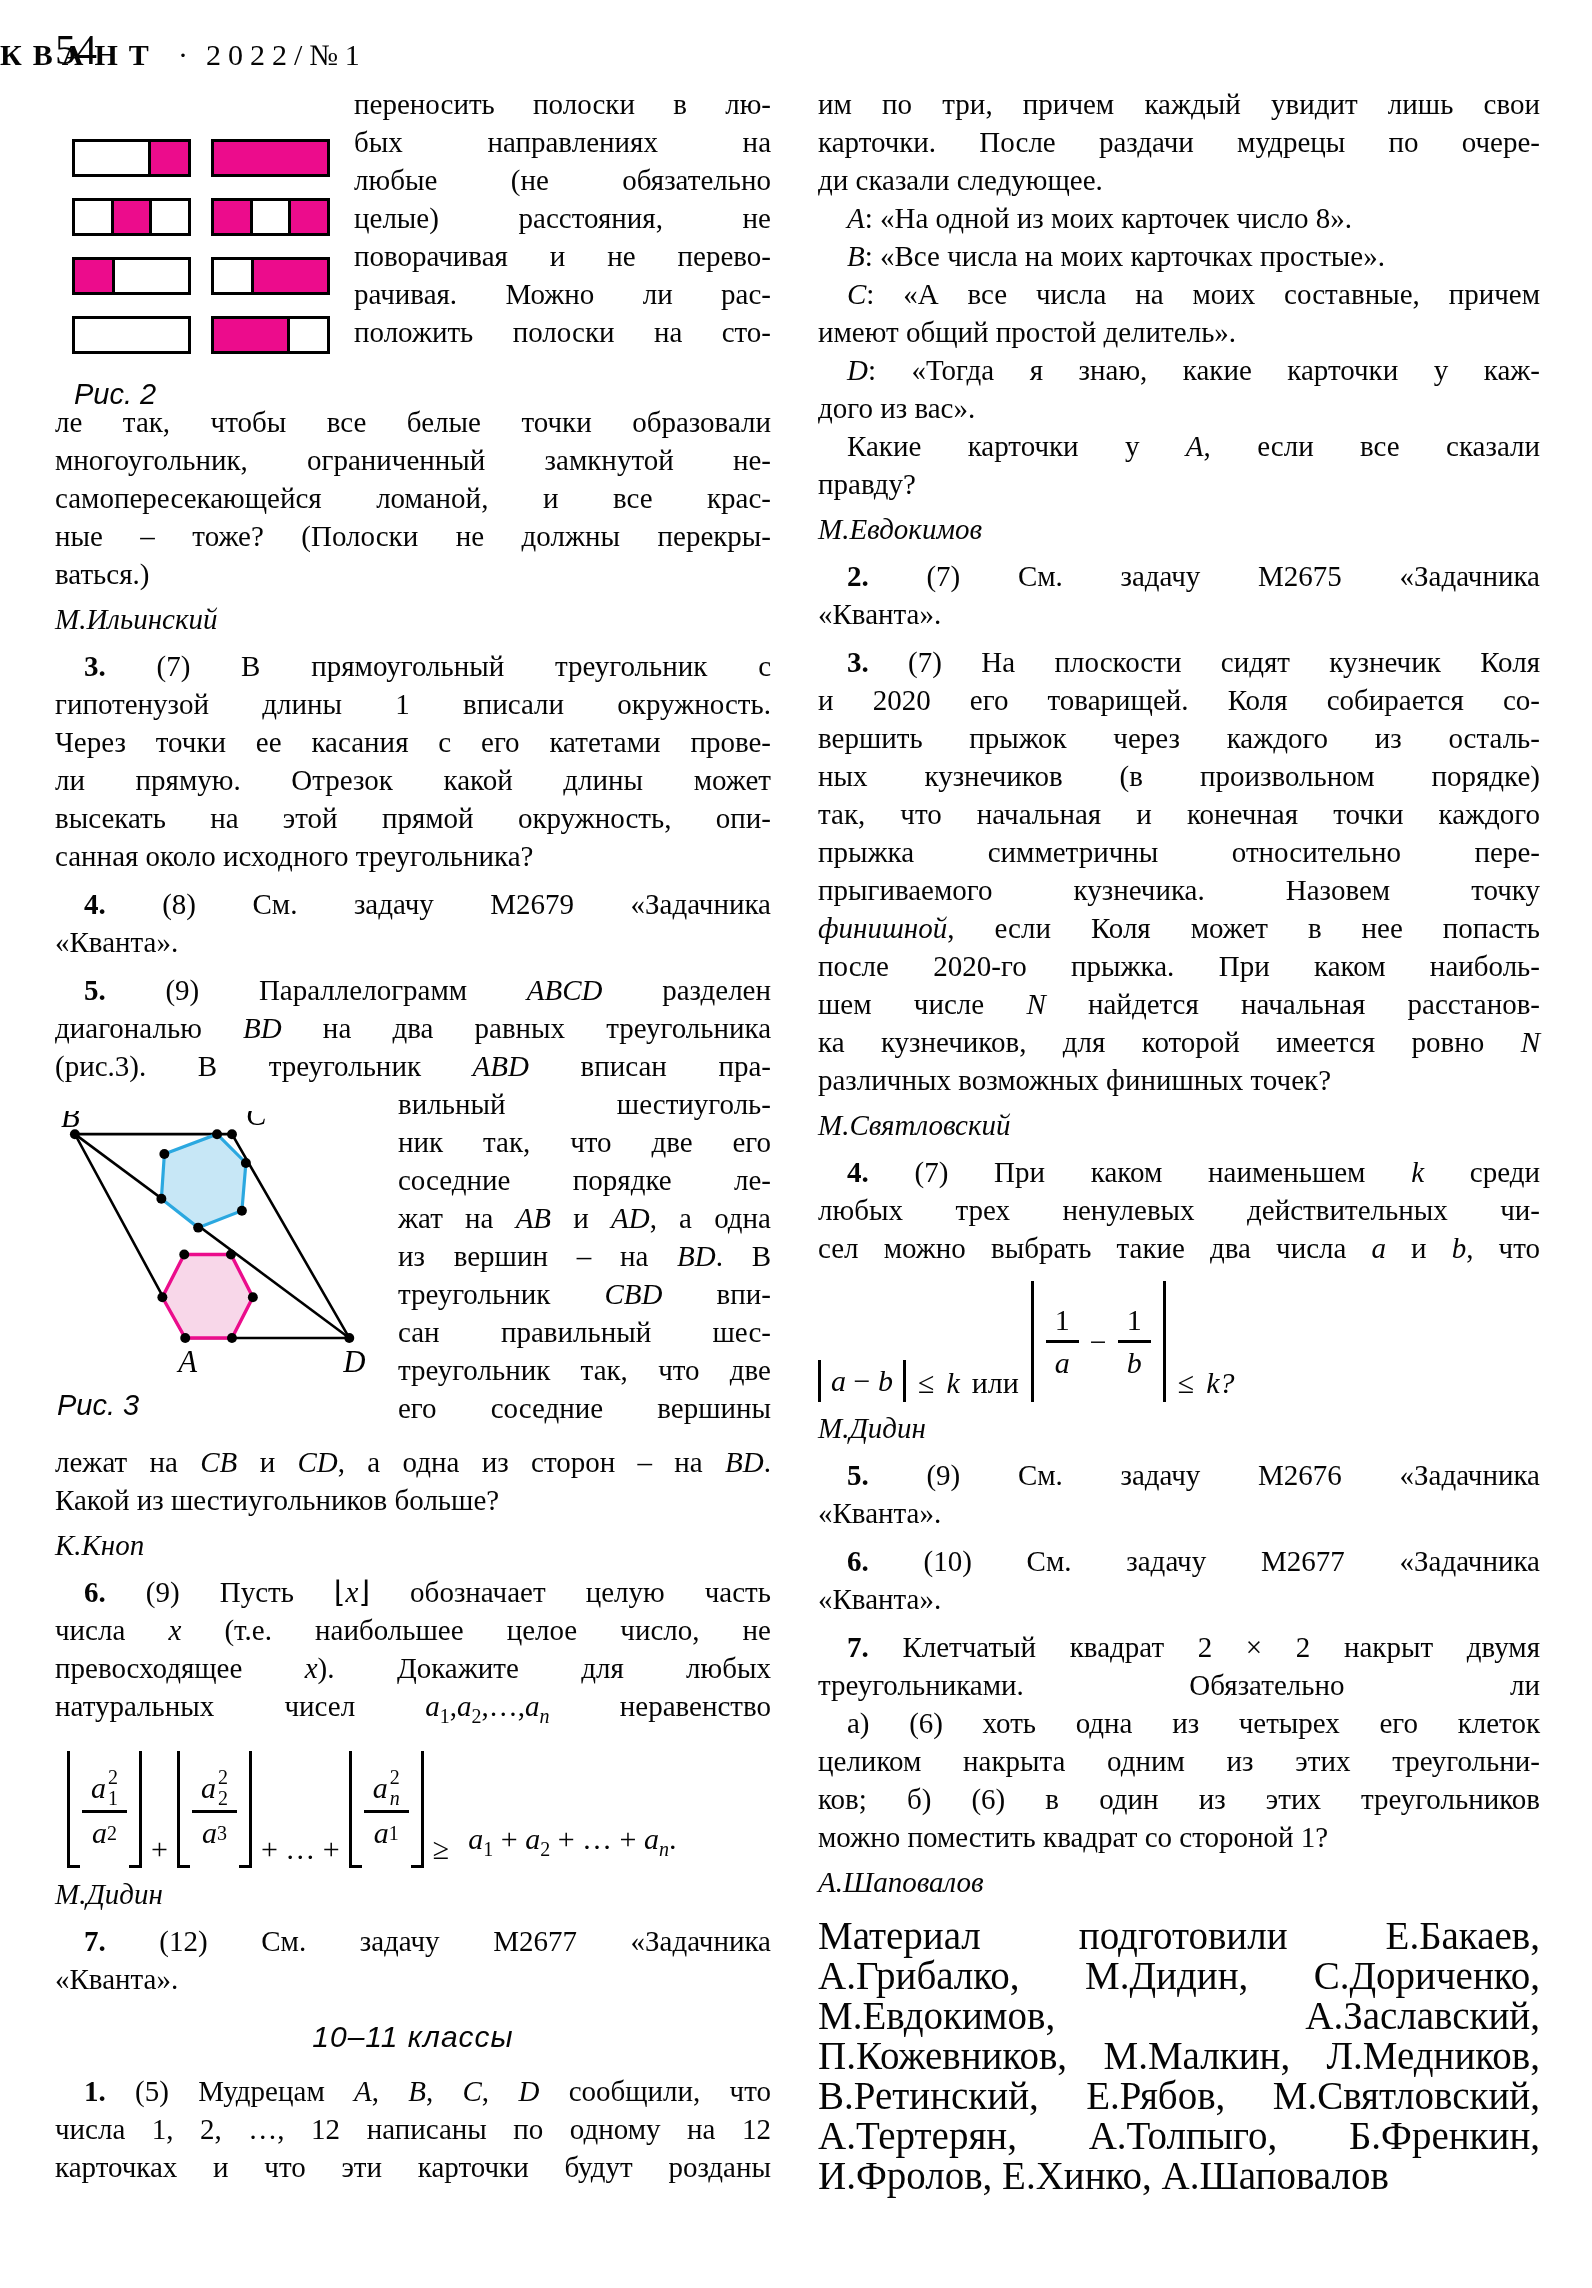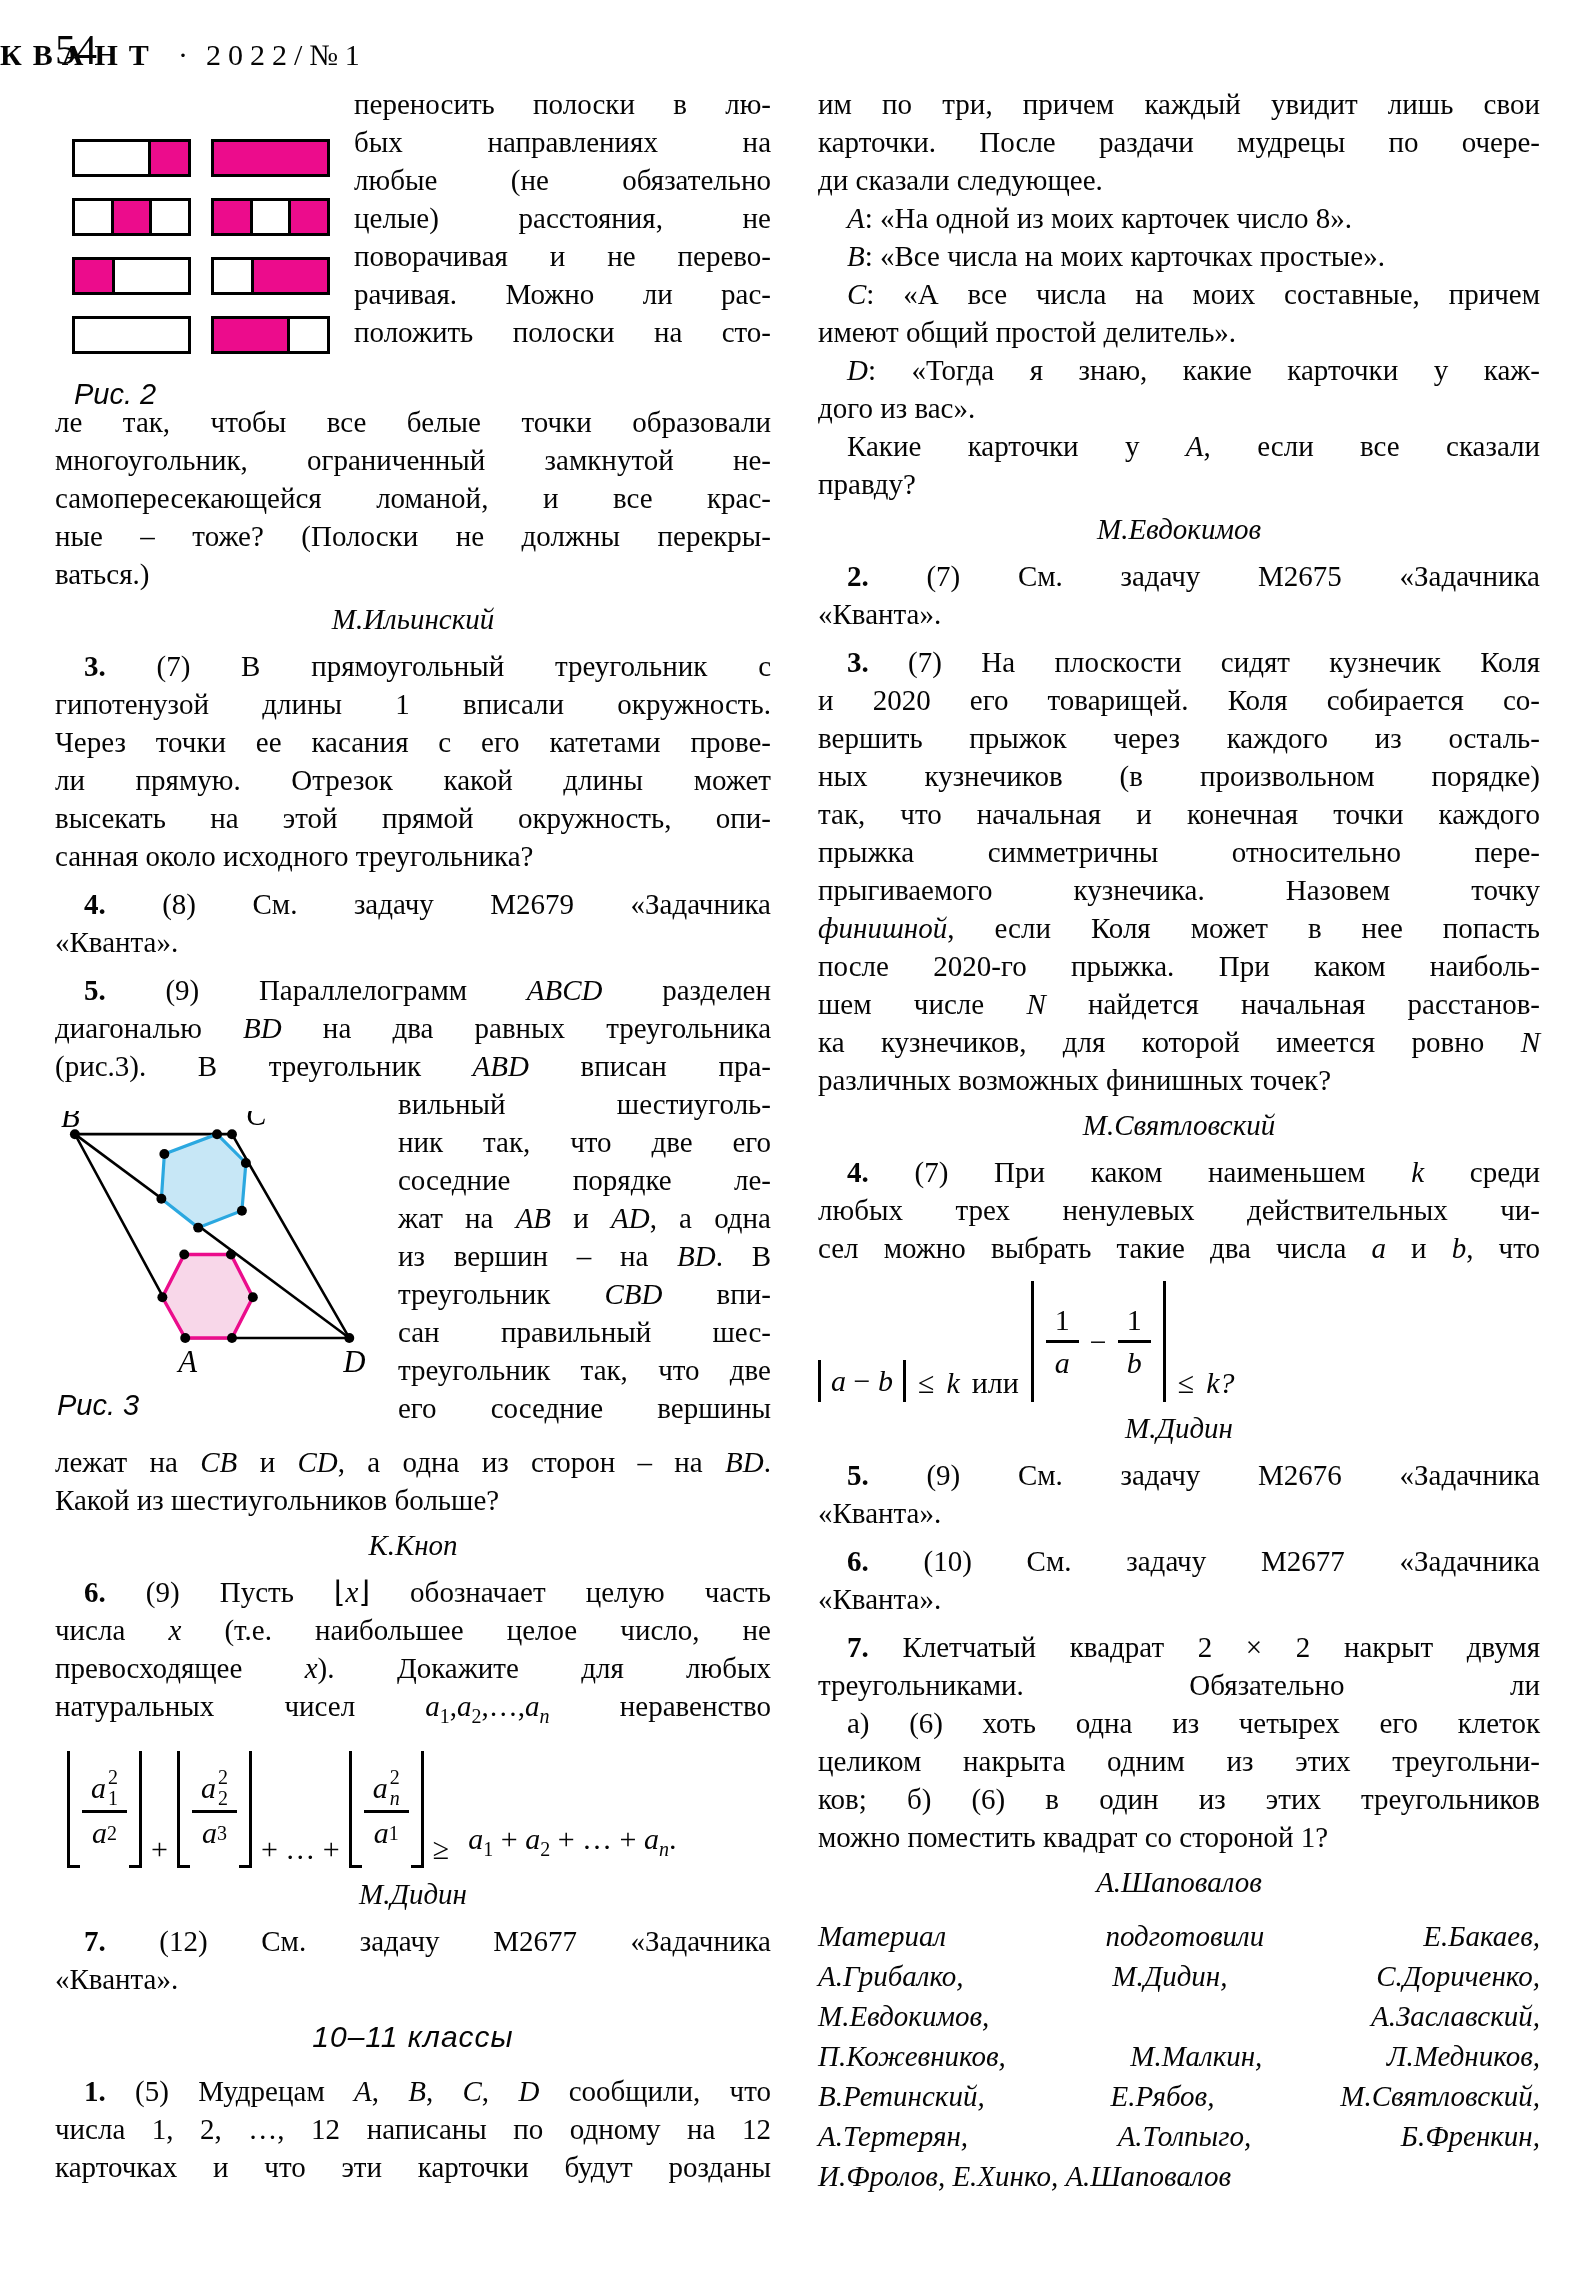--- a/index.html
+++ b/index.html
@@ -13,21 +13,21 @@
   .journal .jissue{letter-spacing:7px;}
   
   .col{position:absolute;top:85px;font-size:29px;line-height:38px;}
   .col.leftcol{left:55px;width:716px;}
   .col.rightcol{left:818px;width:722px;}
   .para{margin:0;}
   .para .ln{text-align:justify;text-align-last:justify;min-height:38px;}
   .para .ln:last-child{text-align-last:left;}
   .para.jl .ln:last-child{text-align-last:justify;}
   .para.prob{margin-top:10px;}
-  .author{font-style:italic;text-align:center;font-size:29px;line-height:36px;margin:8px 0 8px;}
+  .author{font-style:italic;text-align:left;font-size:29px;line-height:36px;margin:8px 0 8px;}
   .section-title{text-align:center;font-family:"Liberation Sans",sans-serif;font-style:italic;
                  font-size:30px;margin:20px 0 16px;letter-spacing:1px;}
   
   .wrapblock{position:relative;margin-left:299px;min-height:318px;}
   .wrapblock .fig2{position:absolute;left:-298px;top:38px;width:267px;}
   .frow{display:flex;gap:20px;margin-bottom:21px;}
   .strip{display:flex;width:119px;height:38px;border:3px solid #000;box-sizing:border-box;}
   .cell{height:100%;}
   .cell + .cell{border-left:3px solid #000;}
   .cellP{background:#EC0C8C;}
@@ -52,21 +52,21 @@
   .ss span{height:21px;display:flex;align-items:center;}
   .fop{margin:0 9px;}
   .rhs{margin-left:10px;}
   i.var{font-family:"Liberation Serif",serif;}
   sub{font-size:20px;}
   .f4{margin:14px 0 2px;gap:12px;}
   .abs{display:inline-flex;align-items:center;border-left:3px solid #000;border-right:3px solid #000;
        padding:2px 10px;}
   .abs.tall{height:117px;}
   .flr{font-family:"DejaVu Sans",sans-serif;font-size:1.02em;}
-  .credits{font-style:italic;text-align:right;font-size:29px;line-height:40px;margin-top:16px;}
+  .credits{text-align:right;font-size:39px;line-height:40px;margin-top:16px;}
   .credits .ln{min-height:40px;}
 </style>
 </head>
 <body>
 
 <div class="page">
 
   <div class="pagenum">54</div>
   <div class="journal">
     <span class="jname">КВАНТ</span><span class="jdot">·</span><span class="jissue">2022/№1</span>

